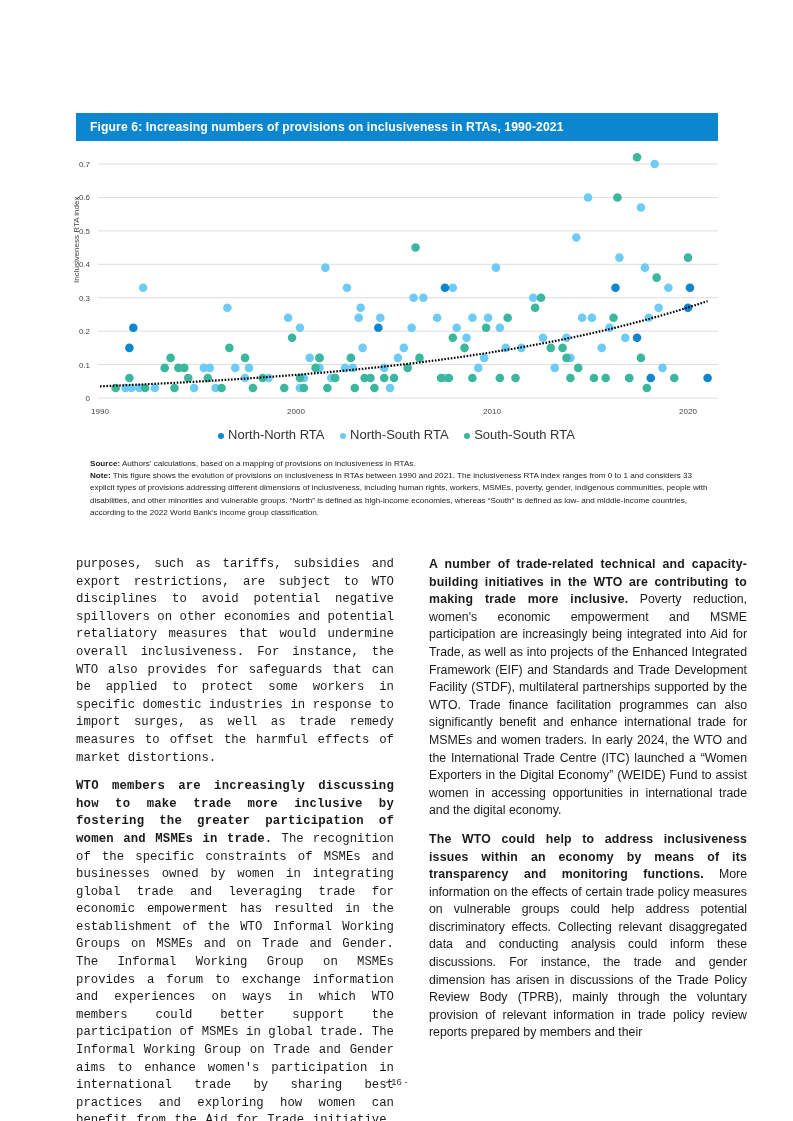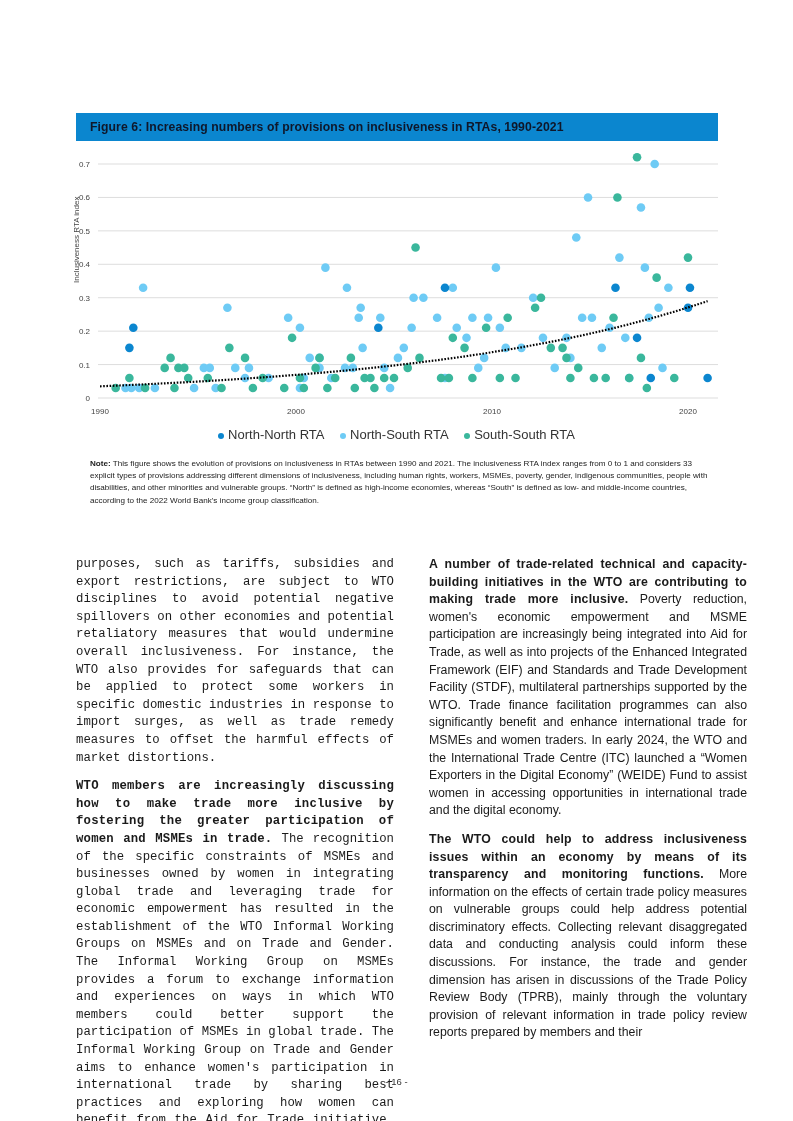--- a/index.html
+++ b/index.html
@@ -1,19 +1,19 @@
 <!DOCTYPE html>
 <html><head>
 <meta charset="utf-8">
 <style>
   html, body { margin: 0; padding: 0; background: #ffffff; }
   body { width: 793px; height: 1121px; position: relative; overflow: hidden;
          font-family: "Liberation Sans", sans-serif; color: #1a1a1a; }
   .fig-header { position: absolute; left: 76px; top: 113px; width: 642px; height: 28px;
-                background: #0b86cf; color: #0f172a; font-weight: bold; font-size: 12.2px;
+                background: #0b86cf; color: #ffffff; font-weight: bold; font-size: 12.2px;
                 line-height: 28px; padding-left: 14px; box-sizing: border-box; letter-spacing: 0.1px; }
   .chart-wrap { position: absolute; left: 0; top: 141px; width: 793px; height: 305px; }
   .chart-svg { position: absolute; left: 0; top: 0; }
   .y-title { position: absolute; left: 72px; top: 283px; transform-origin: 0 0; transform: rotate(-90deg);
              font-size: 8px; color: #444; white-space: nowrap; }
   .legend { position: absolute; left: 0; width: 793px; top: 427px; text-align: center; font-size: 13px; color: #333; }
   .legend-item { display: inline-block; margin: 0 6px; }
   .legend-dot { display: inline-block; width: 6px; height: 6px; border-radius: 50%; margin-right: 4px; vertical-align: 0px; }
   .notes { position: absolute; left: 90px; top: 458px; width: 625px; font-size: 8.1px; line-height: 12.2px; color: #222; }
   .notes b { font-weight: bold; }
@@ -204,20 +204,21 @@
   </span>
   <span class="legend-item">
     <span class="legend-dot" style="background:#6ecbf5"></span><span>North-South RTA</span>
   </span>
   <span class="legend-item">
     <span class="legend-dot" style="background:#3ab79c"></span><span>South-South RTA</span>
   </span>
 </div>
 
 <div class="notes">
+  <div><b>Source:</b><span> Authors' calculations, based on a mapping of provisions on inclusiveness in RTAs.</span></div>
   <div><b>Note:</b><span> This figure shows the evolution of provisions on inclusiveness in RTAs between 1990 and 2021. The inclusiveness RTA index ranges from 0 to 1 and considers 33 explicit types of provisions addressing different dimensions of inclusiveness, including human rights, workers, MSMEs, poverty, gender, indigenous communities, people with disabilities, and other minorities and vulnerable groups. “North” is defined as high-income economies, whereas “South” is defined as low- and middle-income countries, according to the 2022 World Bank's income group classification.</span></div>
 </div>
 
 <div class="col col-left">
   <p><span>purposes, such as tariffs, subsidies and export restrictions, are subject to WTO disciplines to avoid potential negative spillovers on other economies and potential retaliatory measures that would undermine overall inclusiveness. For instance, the WTO also provides for safeguards that can be applied to protect some workers in specific domestic industries in response to import surges, as well as trade remedy measures to offset the harmful effects of market distortions.</span></p>
   <p><span class="lead">WTO members are increasingly discussing how to make trade more inclusive by fostering the greater participation of women and MSMEs in trade.</span><span> The recognition of the specific constraints of MSMEs and businesses owned by women in integrating global trade and leveraging trade for economic empowerment has resulted in the establishment of the WTO Informal Working Groups on MSMEs and on Trade and Gender. The Informal Working Group on MSMEs provides a forum to exchange information and experiences on ways in which WTO members could better support the participation of MSMEs in global trade. The Informal Working Group on Trade and Gender aims to enhance women's participation in international trade by sharing best practices and exploring how women can benefit from the Aid for Trade initiative, among others. Discussions on inclusive trade have also gained significant importance in other WTO committees and working groups.</span></p>
 </div>
 
 <div class="col col-right">
   <p><span class="lead">A number of trade-related technical and capacity-building initiatives in the WTO are contributing to making trade more inclusive.</span><span> Poverty reduction, women's economic empowerment and MSME participation are increasingly being integrated into Aid for Trade, as well as into projects of the Enhanced Integrated Framework (EIF) and Standards and Trade Development Facility (STDF), multilateral partnerships supported by the WTO. Trade finance facilitation programmes can also significantly benefit and enhance international trade for MSMEs and women traders. In early 2024, the WTO and the International Trade Centre (ITC) launched a “Women Exporters in the Digital Economy” (WEIDE) Fund to assist women in accessing opportunities in international trade and the digital economy.</span></p>

